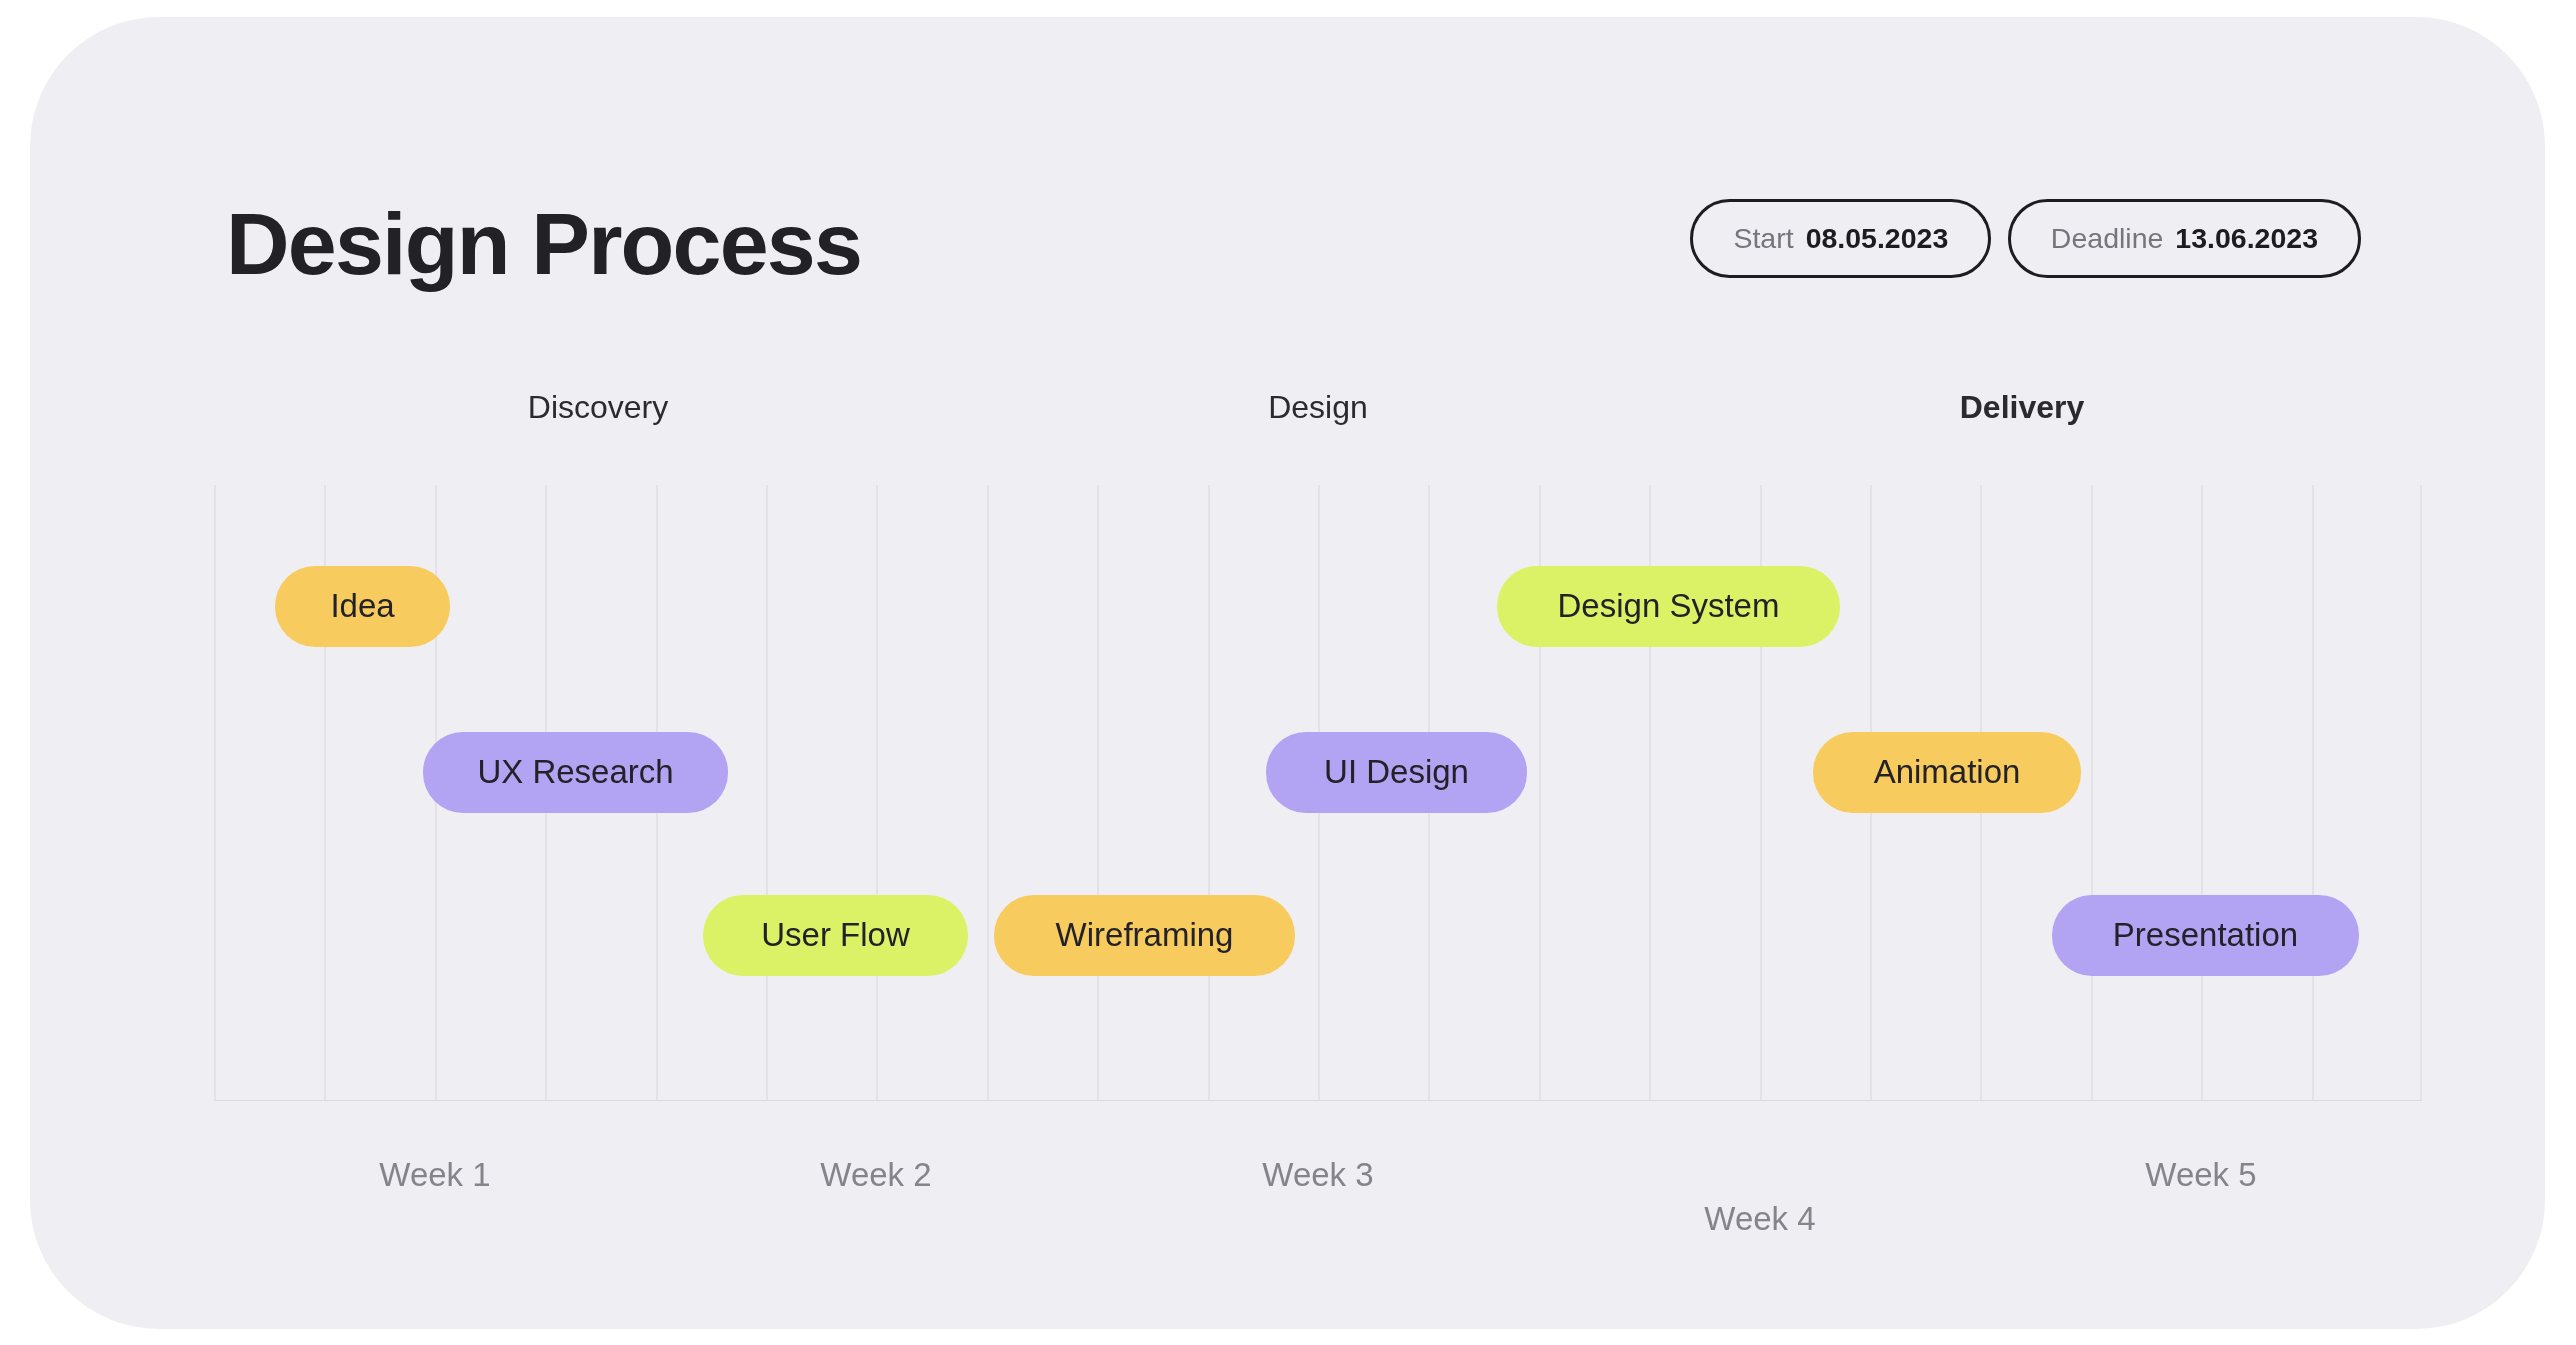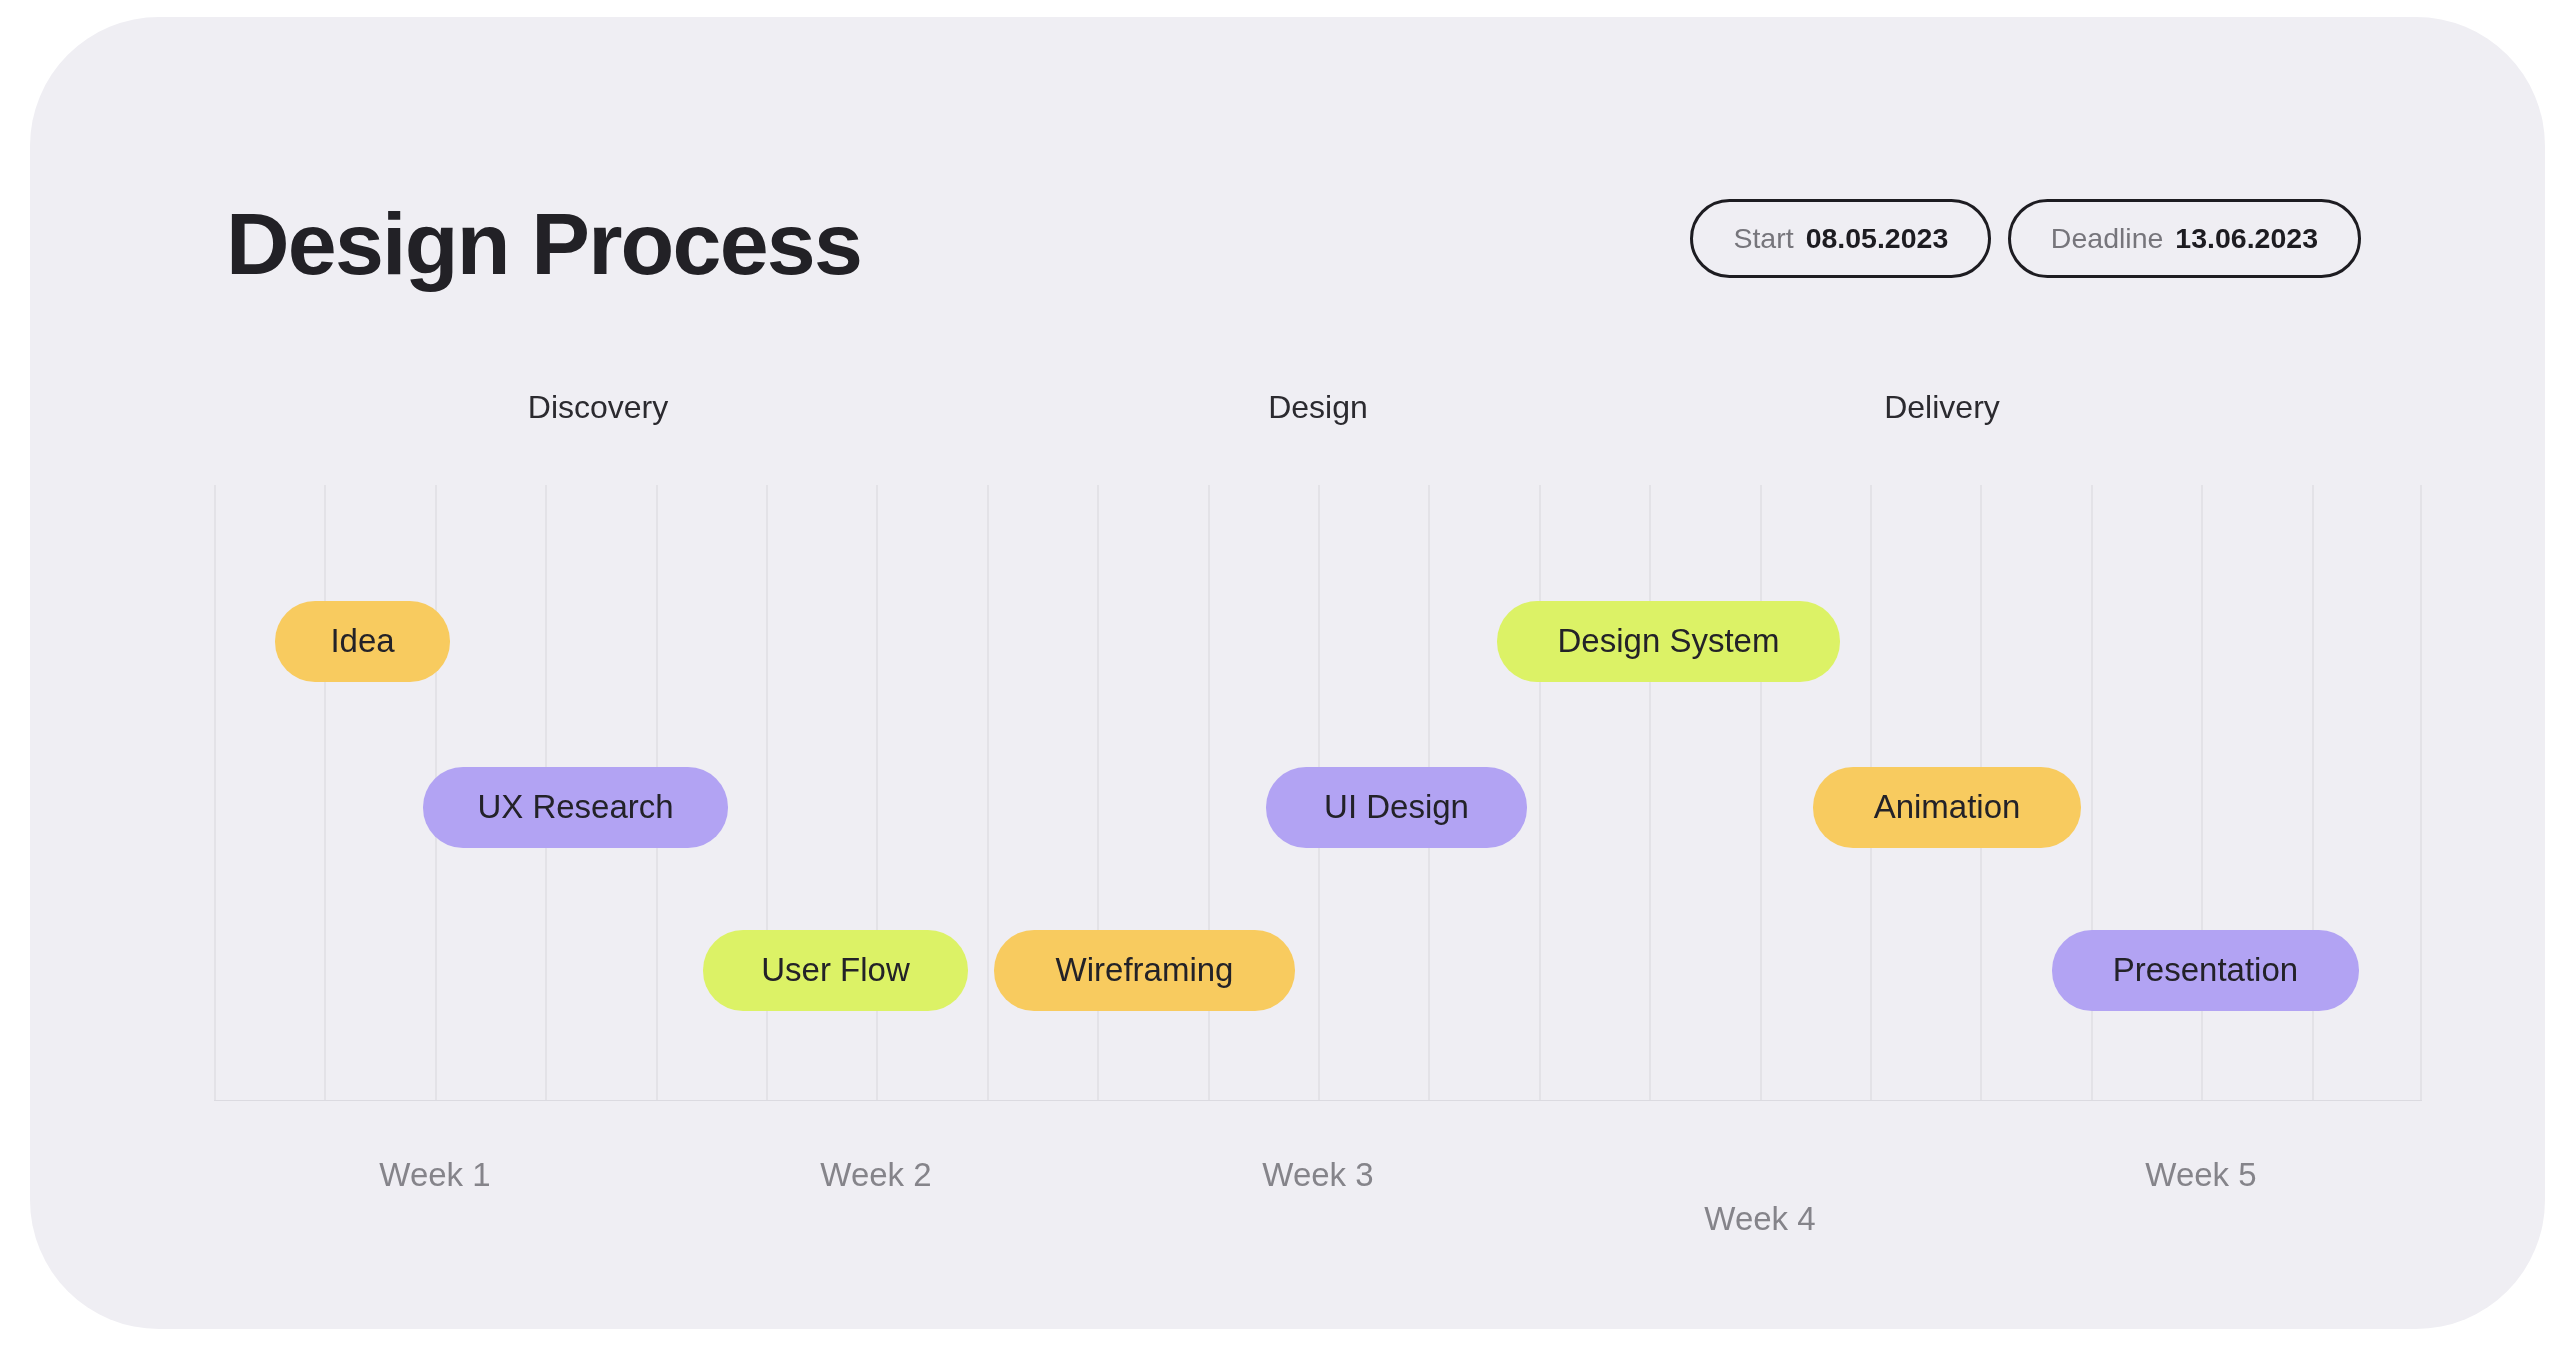--- a/index.html
+++ b/index.html
@@ -89,21 +89,20 @@
     height: 81px;
     border-radius: 40px;
     display: flex;
     align-items: center;
     justify-content: center;
     font-size: 33px;
     font-weight: 500;
     color: var(--pill-text, #232228);
     white-space: nowrap;
     cursor: pointer;
-    margin-top: 35px;
   }
   .week-label {
     position: absolute;
     top: 671px;
     transform: translateX(-50%);
     font-size: 33px;
     font-weight: 400;
     color: var(--label-gray, #85848A);
     white-space: nowrap;
   }
@@ -122,21 +121,21 @@
     </div>
     <div class="badge">
       <span class="badge-label">Deadline</span>
       <span class="badge-value">13.06.2023</span>
     </div>
   </div>
 
   <div id="phase-labels">
       <div class="phase-label" style="left: 568px;">Discovery</div>
       <div class="phase-label" style="left: 1288px;">Design</div>
-      <div class="phase-label" style="left: 1912px;">Delivery</div>
+      <div class="phase-label" style="left: 1992px; font-weight: bold;">Delivery</div>
     </div>
 
   <div class="chart">
     <div id="grid-lines">
         <div class="vline" style="left: 0px;"></div>
         <div class="vline" style="left: 110px;"></div>
         <div class="vline" style="left: 221px;"></div>
         <div class="vline" style="left: 331px;"></div>
         <div class="vline" style="left: 442px;"></div>
         <div class="vline" style="left: 552px;"></div>

